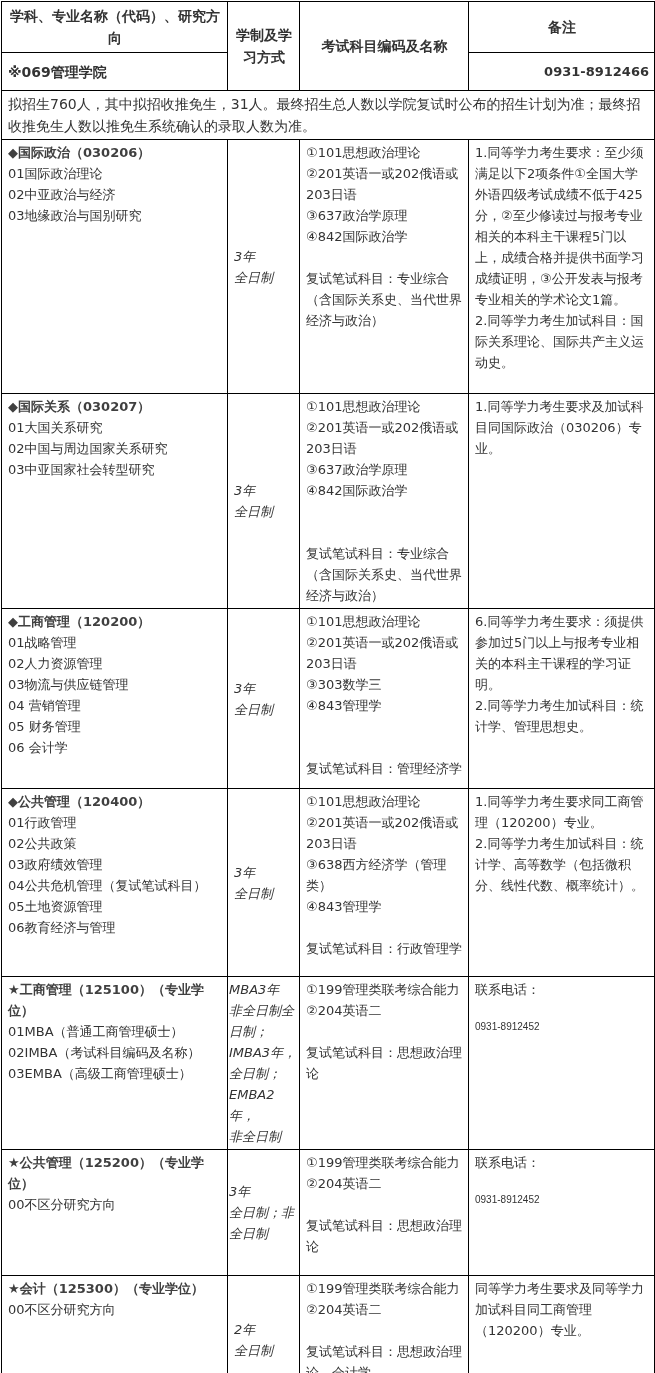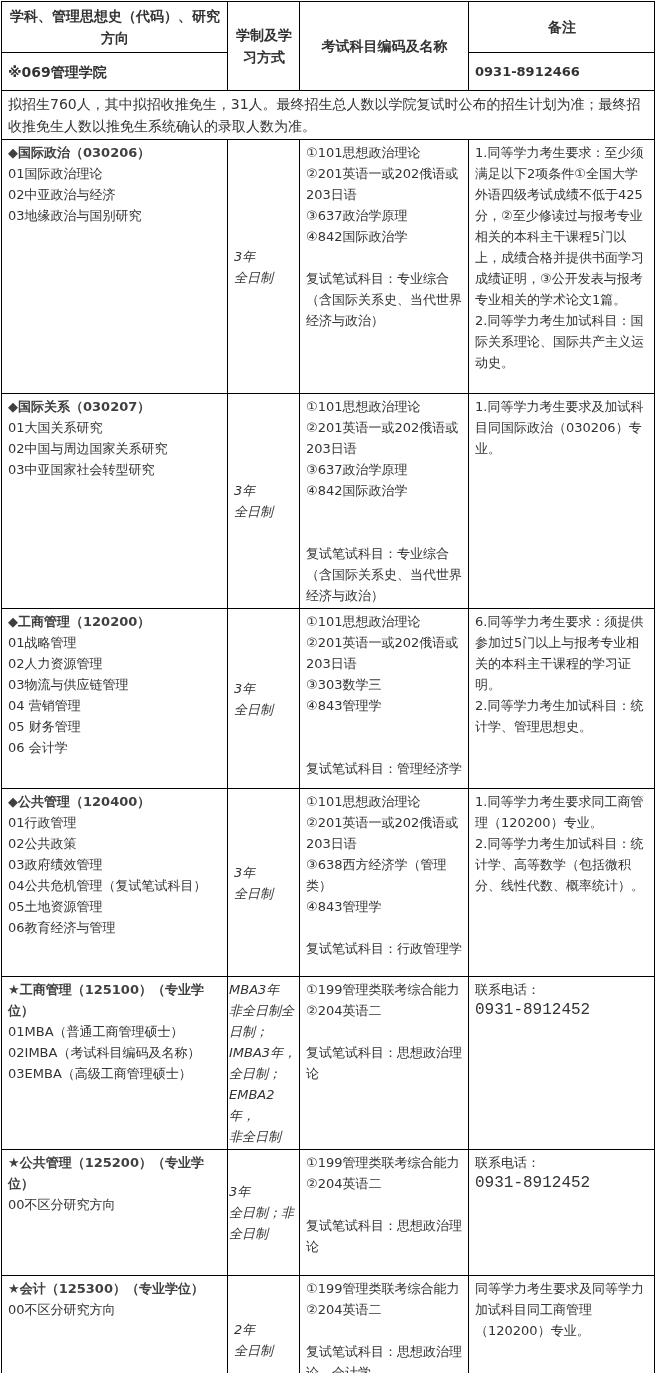--- a/index.html
+++ b/index.html
@@ -2,41 +2,41 @@
 <html><head>
 <meta charset="utf-8">
 <style>
   html, body { margin:0; padding:0; background:#ffffff; }
   body { width:655px; height:1373px; overflow:hidden; font-family:"DejaVu Sans", sans-serif; color:#333333; }
   table.main { border-collapse:collapse; position:absolute; left:1px; top:1px; width:653px; table-layout:fixed; }
   table.main td { border:1px solid #000000; vertical-align:top; font-size:13px; line-height:21px; padding:2px 5px 2px 6px; color:#333333; }
   .hdr { font-weight:bold; font-size:14px !important; text-align:center; vertical-align:middle !important; color:#333333; line-height:22px !important; }
   .hdr-left { text-align:center; }
   .college { text-align:left !important; font-weight:bold; }
-  .phone-hdr { font-weight:bold; font-size:13px !important; text-align:left; vertical-align:middle !important; }
+  .phone-hdr { font-weight:bold; font-size:13px !important; text-align:right; vertical-align:middle !important; }
   .note { font-size:14px !important; line-height:22px !important; }
   .major-title { font-weight:bold; color:#404040; }
   .center-mid { text-align:left; vertical-align:middle !important;font-style:italic; }
   .line { display:block; }
   .gap { display:block; height:21px; }
-  .mono-ish { font-family:Liberation Mono, monospace; font-size:16px; }
+  .mono-ish { font-family:Liberation Sans, sans-serif; font-size:10px;margin-top:16px; }
 </style>
 </head>
 <body>
 
 <table class="main">
   <colgroup>
     <col style="width:226px">
     <col style="width:72px">
     <col style="width:169px">
     <col style="width:186px">
   </colgroup>
   <tbody>
       <tr style="height:51px">
-    <td class="hdr hdr-left">学科、管理思想史（代码）、研究方向</td>
+    <td class="hdr hdr-left">学科、专业名称（代码）、研究方向</td>
     <td class="hdr" rowspan="2">学制及学习方式</td>
     <td class="hdr" rowspan="2">考试科目编码及名称</td>
     <td class="hdr">备注</td>
   </tr>
   <tr style="height:38px">
     <td class="hdr college">※069管理学院</td>
     <td class="phone-hdr">0931-8912466</td>
   </tr>
   <tr style="height:45px">
     <td colspan="4" class="note">拟招生760人，其中拟招收推免生，31人。最终招生总人数以学院复试时公布的招生计划为准；最终招收推免生人数以推免生系统确认的录取人数为准。</td>

